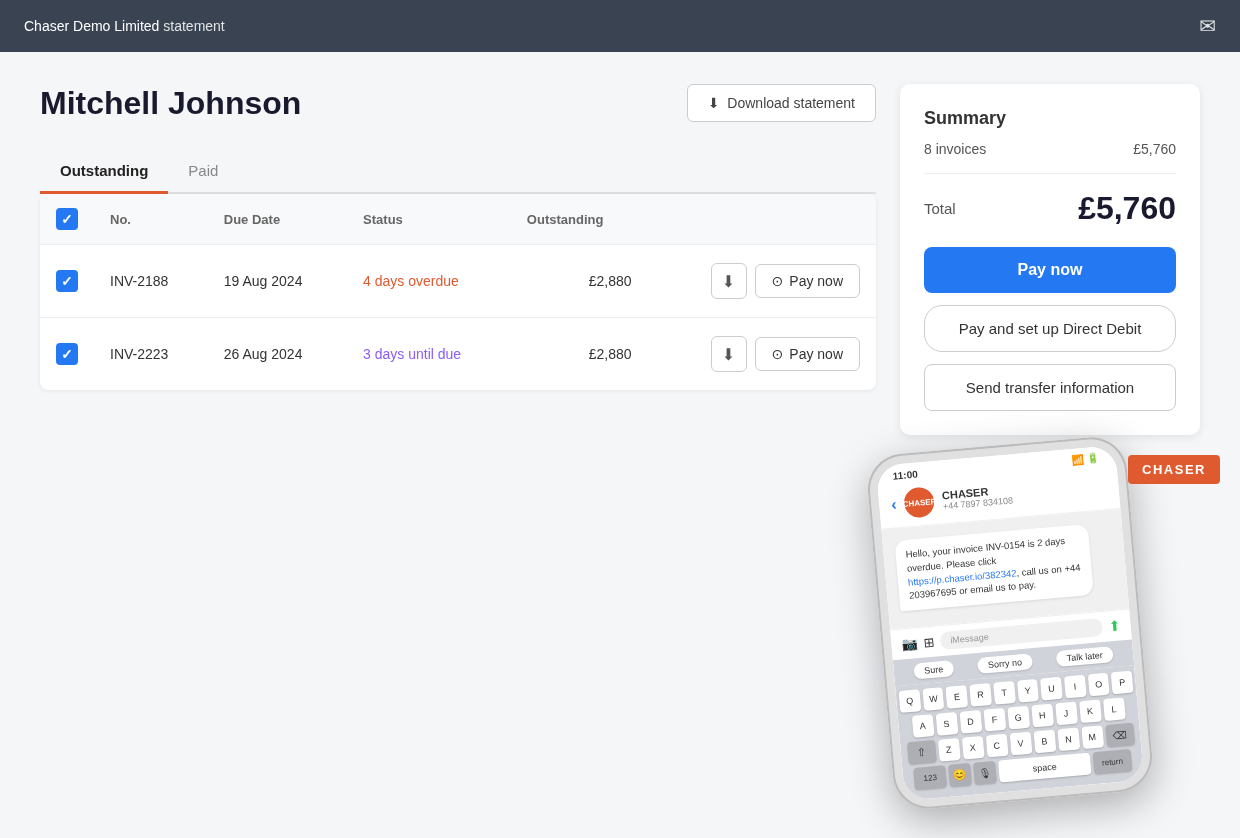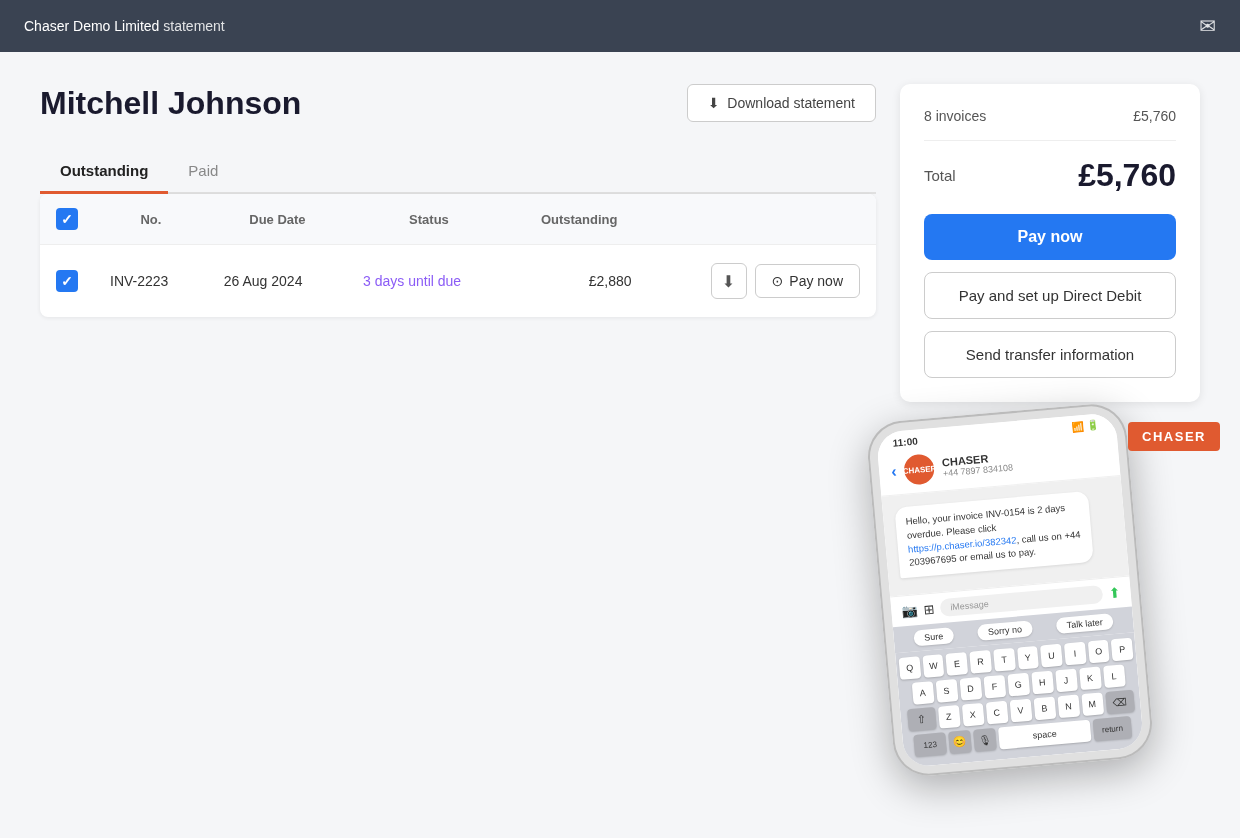--- a/index.html
+++ b/index.html
@@ -66,21 +66,21 @@
       margin-bottom: -2px;
       font-weight: 400;
     }
     .tab.active { color: #222; border-bottom: 3px solid #e05a30; font-weight: 700; }
 
     
     .invoice-table { width: 100%; border-collapse: collapse; margin-top: 0; background: #fff; border-radius: 8px; overflow: hidden; box-shadow: 0 1px 4px rgba(0,0,0,0.07); }
     .invoice-table thead { background: #f8f9fb; }
     .invoice-table th {
       padding: 14px 16px;
-      text-align: center;
+      text-align: left;
       font-size: 13px;
       font-weight: 600;
       color: #666;
     }
     .invoice-table th:first-child { width: 48px; }
     .invoice-table td {
       padding: 18px 16px;
       font-size: 14px;
       color: #333;
       border-top: 1px solid #eee;
@@ -181,21 +181,21 @@
       cursor: pointer;
       margin-bottom: 12px;
     }
 
     .direct-debit-btn {
       width: 100%;
       padding: 14px;
       background: #fff;
       color: #333;
       border: 1.5px solid #ccc;
-      border-radius: 8px;
+      border-radius: 18px;
       font-size: 15px;
       font-weight: 500;
       cursor: pointer;
       margin-bottom: 12px;
     }
 
     .transfer-btn {
       width: 100%;
       padding: 14px;
       background: #fff;
@@ -246,48 +246,69 @@
           </th>
           <th><span>No.</span></th>
           <th><span>Due Date</span></th>
           <th><span>Status</span></th>
           <th><span>Outstanding</span></th>
           <th></th>
         </tr>
       </thead>
       <tbody>
 
-
         <tr>
           <td class="check-cell">
             <div class="checkbox"></div>
           </td>
-          <td>INV-2223</td>
-          <td>26 Aug 2024</td>
+          <td>INV-2188</td>
+          <td>19 Aug 2024</td>
           <td>
-            <span class="status-upcoming">3 days until due</span>
+            <span class="status-overdue">4 days overdue</span>
           </td>
           <td class="amount">£2,880</td>
           <td>
             <div class="action-btns">
               <button class="icon-btn">⬇</button>
               <button class="pay-now-btn">
                 <span>⊙</span>
                 <span>Pay now</span>
               </button>
             </div>
           </td>
         </tr>
+
+        <tr>
+          <td class="check-cell">
+            <div class="checkbox"></div>
+          </td>
+          <td>INV-2223</td>
+          <td>26 Aug 2024</td>
+          <td>
+            <span class="status-upcoming">3 days until due</span>
+          </td>
+          <td class="amount">£2,880</td>
+          <td>
+            <div class="action-btns">
+              <button class="icon-btn">⬇</button>
+              <button class="pay-now-btn">
+                <span>⊙</span>
+                <span>Pay now</span>
+              </button>
+            </div>
+          </td>
+        </tr>
       </tbody>
     </table>
 
   </div>
 
   <div class="right-sidebar">
     <div class="summary-card">
+      <div class="summary-title">Summary</div>
       <div class="summary-row">
         <span>8 invoices</span>
         <span>£5,760</span>
       </div>
       <div class="summary-total-row">
         <span class="summary-total-label">Total</span>
         <span class="summary-total-amount">£5,760</span>
       </div>
       <button class="pay-now-primary">
         <span>Pay now</span>

